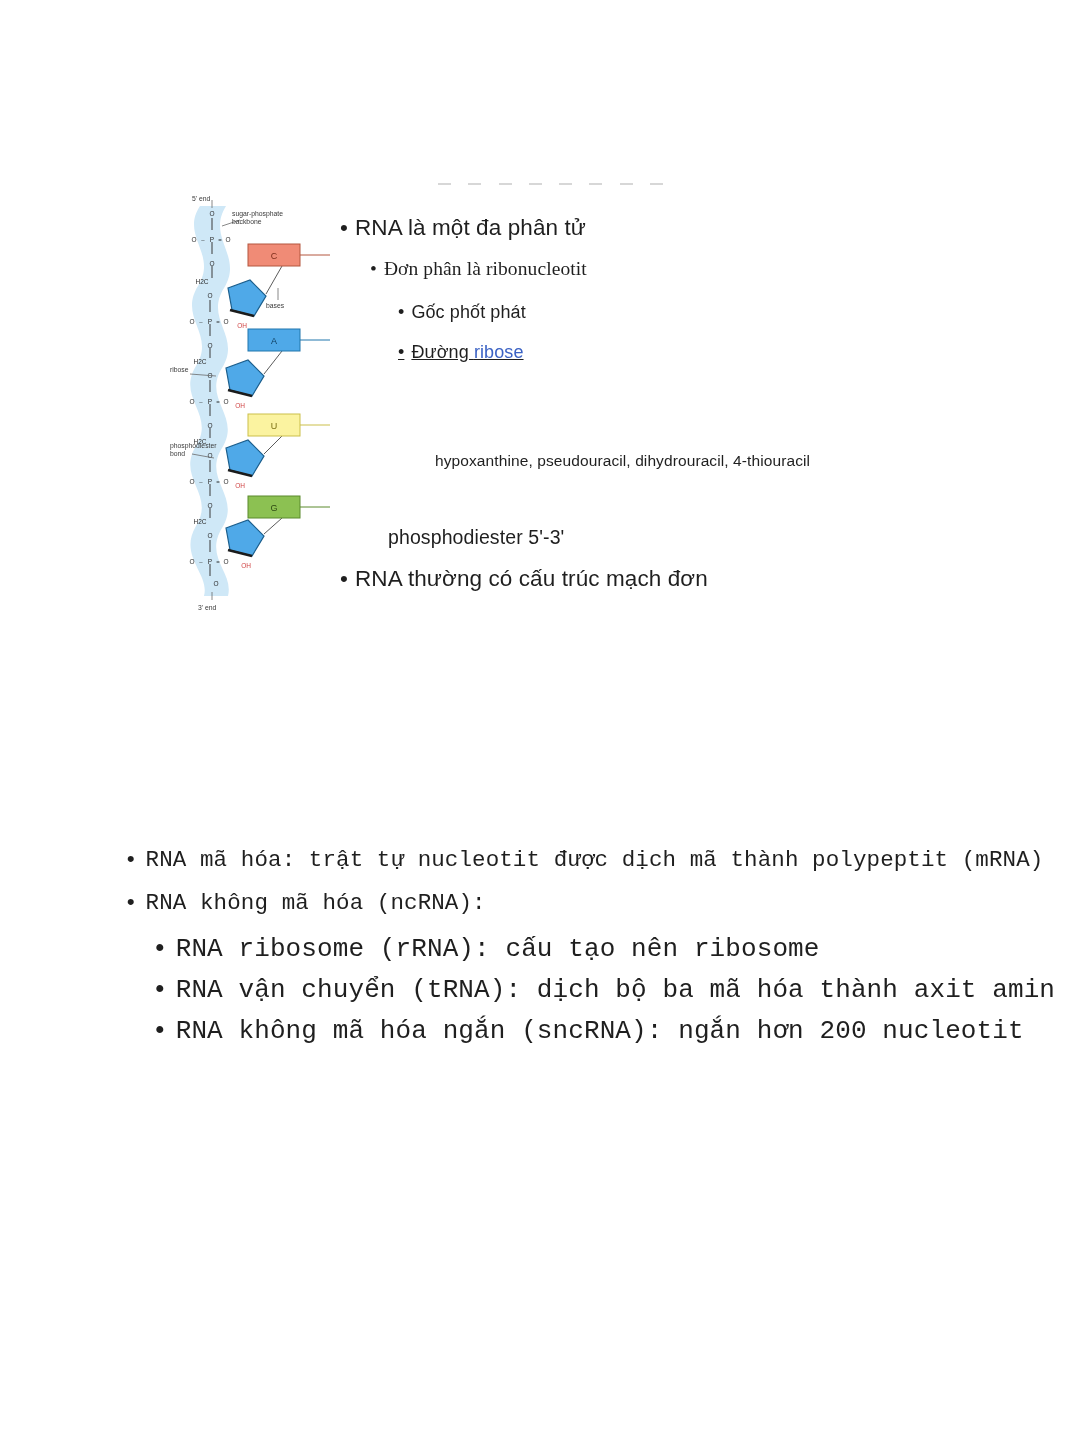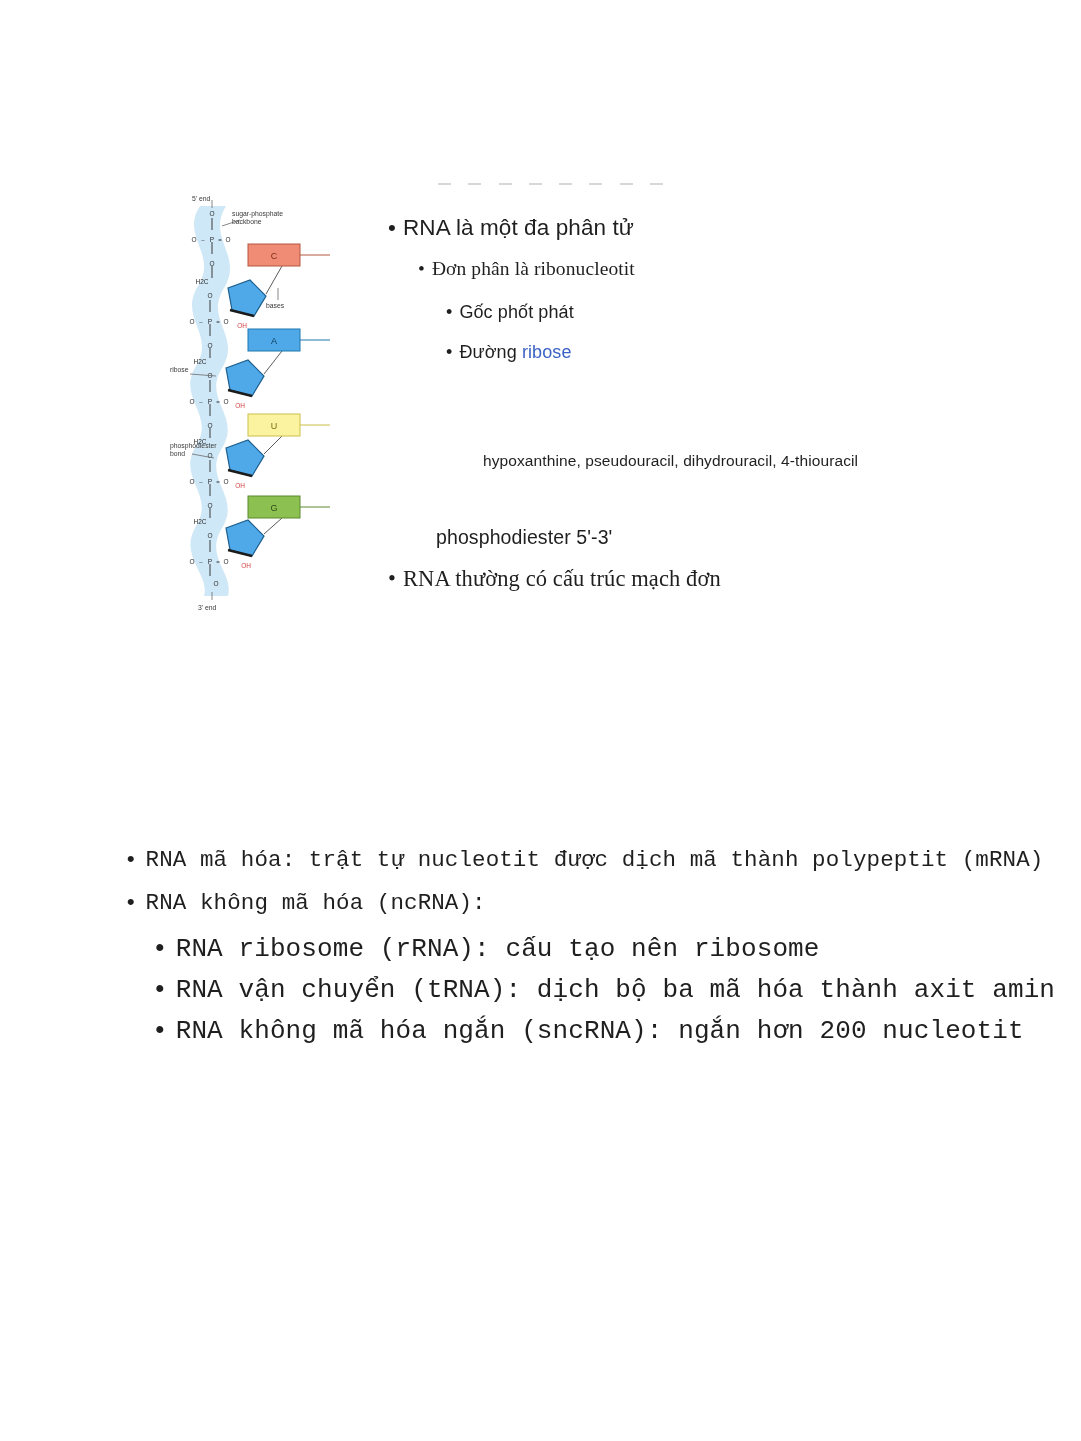--- a/index.html
+++ b/index.html
@@ -52,21 +52,20 @@
     height: 420px;
   }
   #rna-figure svg { display: block; }
 
   
   .tb {
     position: absolute;
     color: #1f1f1f;
     white-space: nowrap;
     letter-spacing: .1px;
-    margin-left: 48px;
   }
   .tb .b { margin-right: 7px; }
   .lvl1 { font-size: 22.5px; }
   .lvl2 { font-size: 19.5px; }
   .lvl3 { font-size: 18px; }
   .lvl4 { font-size: 15.5px; }
   .link { color: #3b62c4; }
 
   
   #slide-bottom {
@@ -253,36 +252,36 @@
   </div>
 
   <div class="tb lvl2" style="left:370px; top:258px;font-family:Liberation Serif, serif;">
     <span class="b">•</span><span>Đơn phân là ribonucleotit</span>
   </div>
 
   <div class="tb lvl3" style="left:398px; top:302px;">
     <span class="b">•</span><span>Gốc phốt phát</span>
   </div>
 
-  <div class="tb lvl3" style="left:398px; top:342px;">
+  <div class="tb lvl3" style="left:398px; top:342px;text-decoration:underline;">
     <span class="b">•</span><span>Đường </span><span class="link">ribose</span>
   </div>
 
 
 
   <div class="tb lvl4" style="left:435px; top:452px;">
     <span>hypoxanthine, pseudouracil, dihydrouracil, 4-thiouracil</span>
   </div>
 
 
   <div class="tb lvl2" style="left:388px; top:526px;">
     <span>phosphodiester 5'-3'</span>
   </div>
 
-  <div class="tb lvl1" style="left:340px; top:566px;font-family:Liberation Serif, serif;">
+  <div class="tb lvl1" style="left:340px; top:566px;">
     <span class="b">•</span><span>RNA thường có cấu trúc mạch đơn</span>
   </div>
 </div>
 
 <div id="slide-bottom">
   <div class="bb bl1" style="left:124px; top:12px;">
     <span class="b">•</span><span>RNA mã hóa: trật tự nucleotit được dịch mã thành polypeptit (mRNA)</span>
   </div>
   <div class="bb bl1" style="left:124px; top:55px;">
     <span class="b">•</span><span>RNA không mã hóa (ncRNA):</span>

